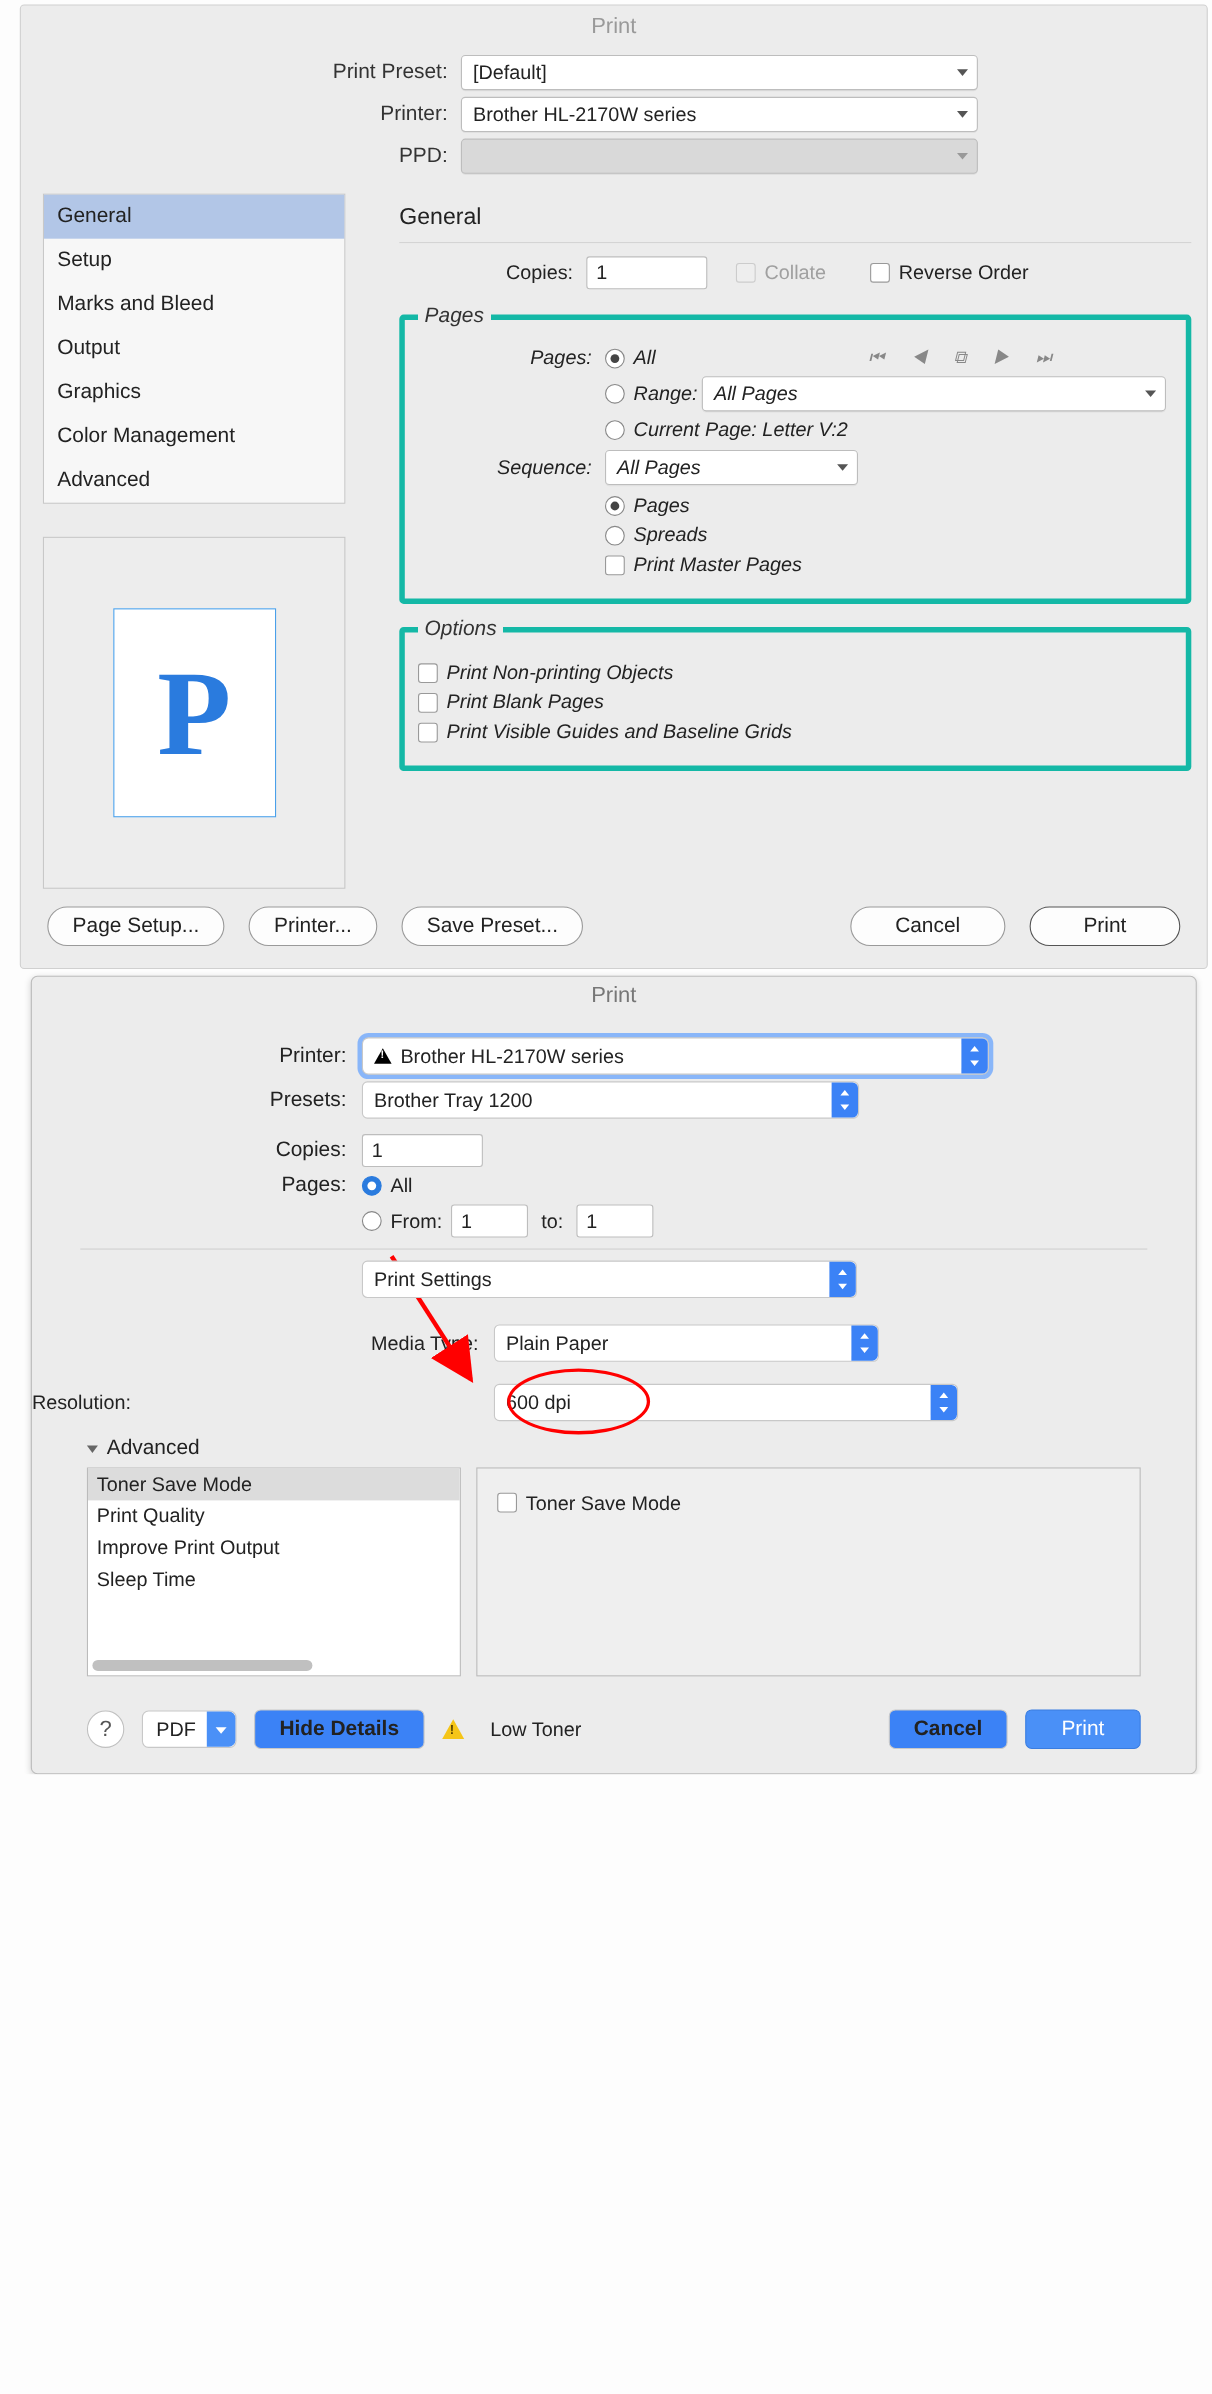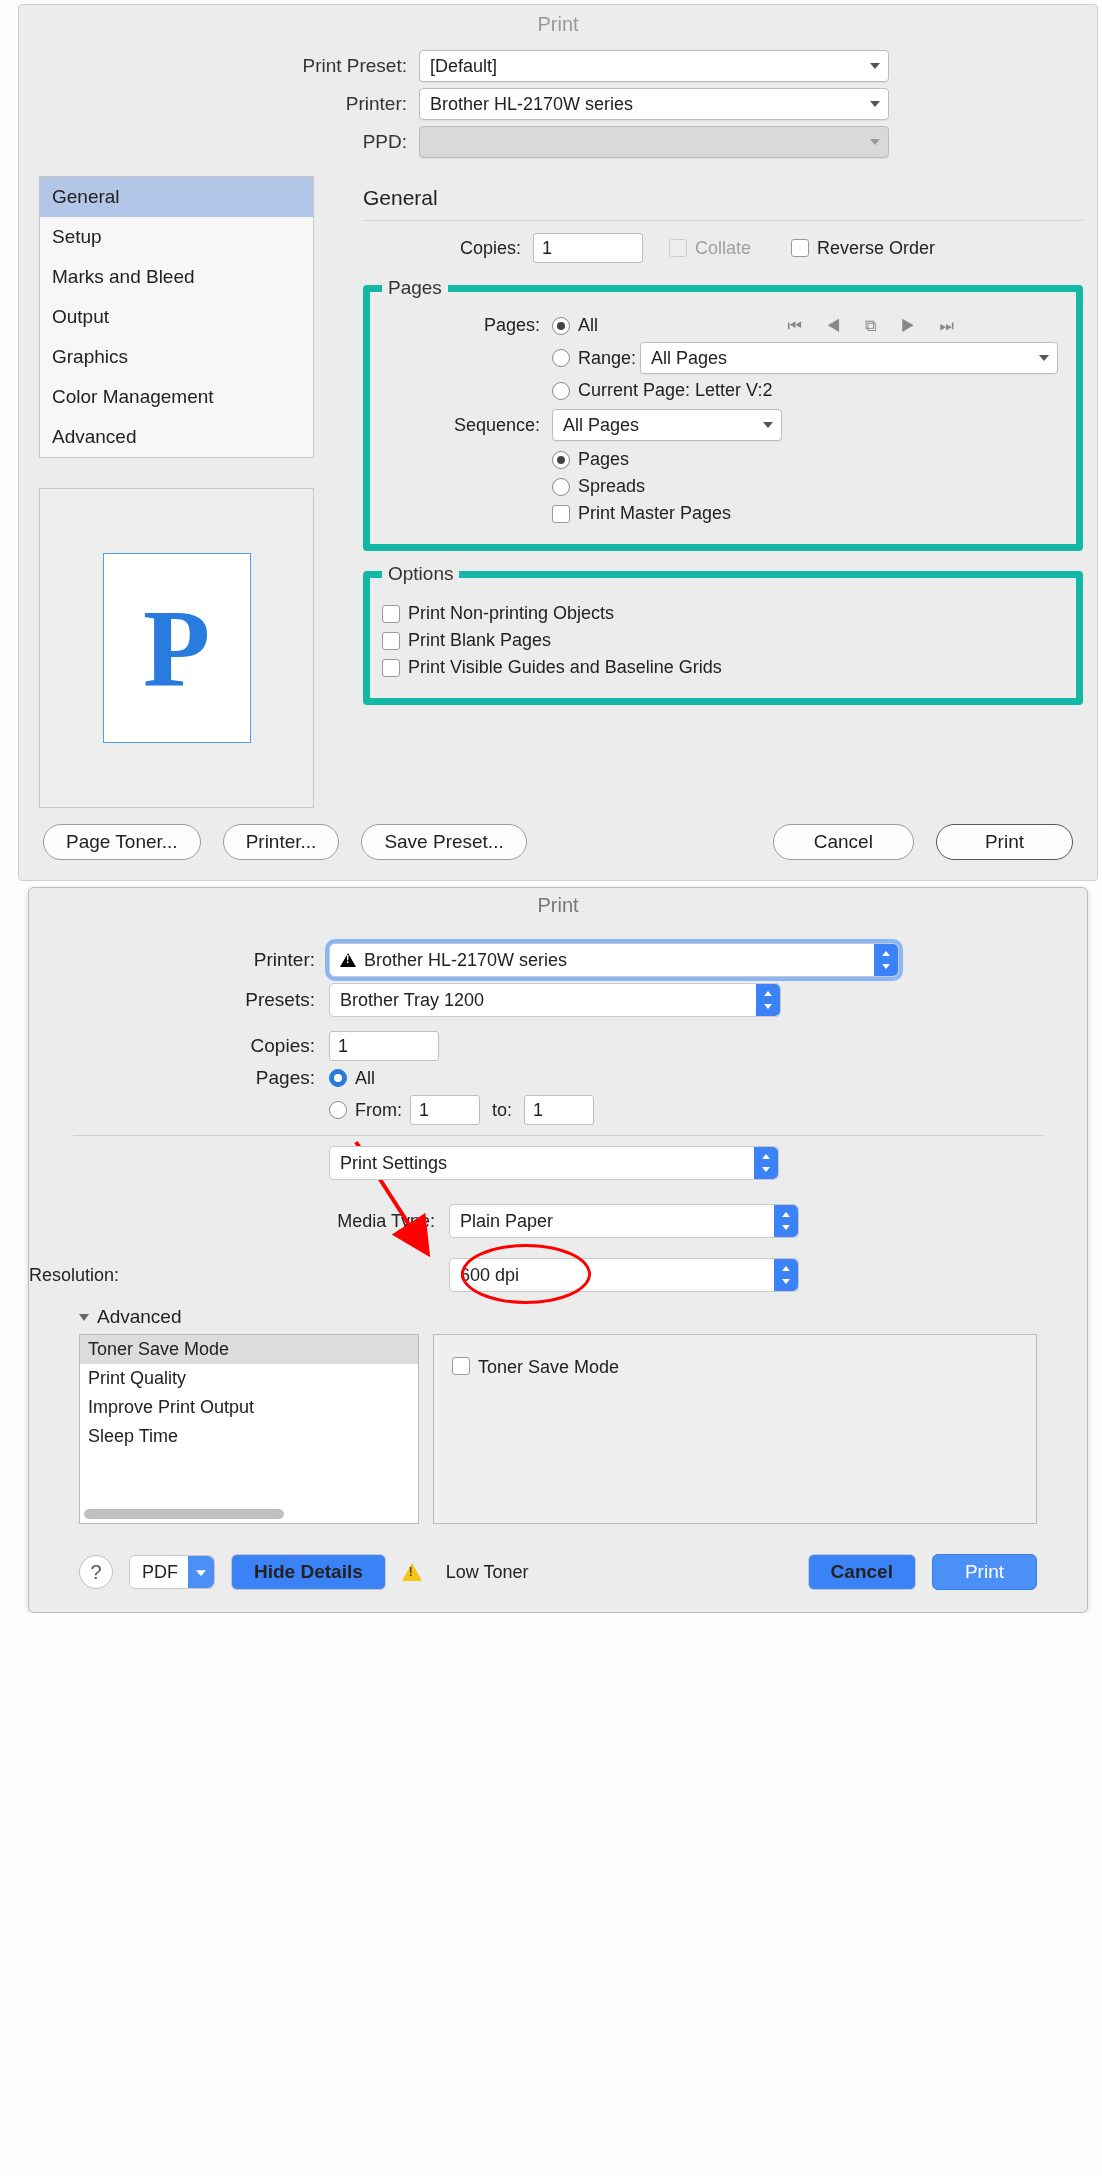--- a/index.html
+++ b/index.html
@@ -93,24 +93,25 @@
     position: absolute;
     width: 8px; height: 8px;
     background: #444;
     border-radius: 50%;
     top: 4px; left: 4px;
   }
   .radio.blue { border-color: #2a7bde; }
   .radio.blue.selected { background: #2a7bde; }
   .radio.blue.selected::after { background: #fff; }
   fieldset {
-    border: 7px solid #14b8a6;
+    border: 5px solid #14b8a6;
     border-radius: 4px;
     margin: 12px 0 8px 0;
     padding: 10px 12px 14px 12px;
+    font-style: italic;
   }
   fieldset legend {
     padding: 0 6px;
     color: #333;
     font-size: 19px;
   }
   .sidebar {
     display: flex;
     flex-direction: column;
     width: 275px;
@@ -508,21 +509,21 @@
         </div>
         <div class="row">
           <span class="checkbox"></span>
           <span>Print Visible Guides and Baseline Grids</span>
         </div>
       </fieldset>
     </div>
   </div>
 
   <div class="bottom-buttons">
-    <div class="pill-btn">Page Toner...</div>
+    <div class="pill-btn">Page Setup...</div>
     <div class="pill-btn">Printer...</div>
     <div class="pill-btn">Save Preset...</div>
     <div class="spacer"></div>
     <div class="pill-btn" style="padding:6px 40px">Cancel</div>
     <div class="pill-btn bold" style="padding:6px 48px">Print</div>
   </div>
 </div>
 
 <svg class="arrow-svg" style="left:348px; top:1130px;" width="110" height="140">
   <defs>
@@ -591,21 +592,21 @@
   <div class="row" style="margin-top:24px">
     <div style="width:420px;text-align:right;padding-right:14px;">Media Type:</div>
     <div class="mac-select" style="width:350px">
       <span>Plain Paper</span>
       <span class="stepper"></span>
     </div>
   </div>
 
   <div class="row" style="margin-top:20px;position:relative;">
     <div style="width:420px;text-align:left;padding-right:16px;">Resolution:</div>
-    <div class="mac-select" style="width:350px">
+    <div class="mac-select" style="width:422px">
       <span>600 dpi</span>
       <span class="stepper"></span>
     </div>
     <div class="red-oval" style="left:432px; top:-14px; width:130px; height:60px;"></div>
   </div>
 
   <div class="adv-header">
     <span class="tri"></span>
     <span>Advanced</span>
   </div>

